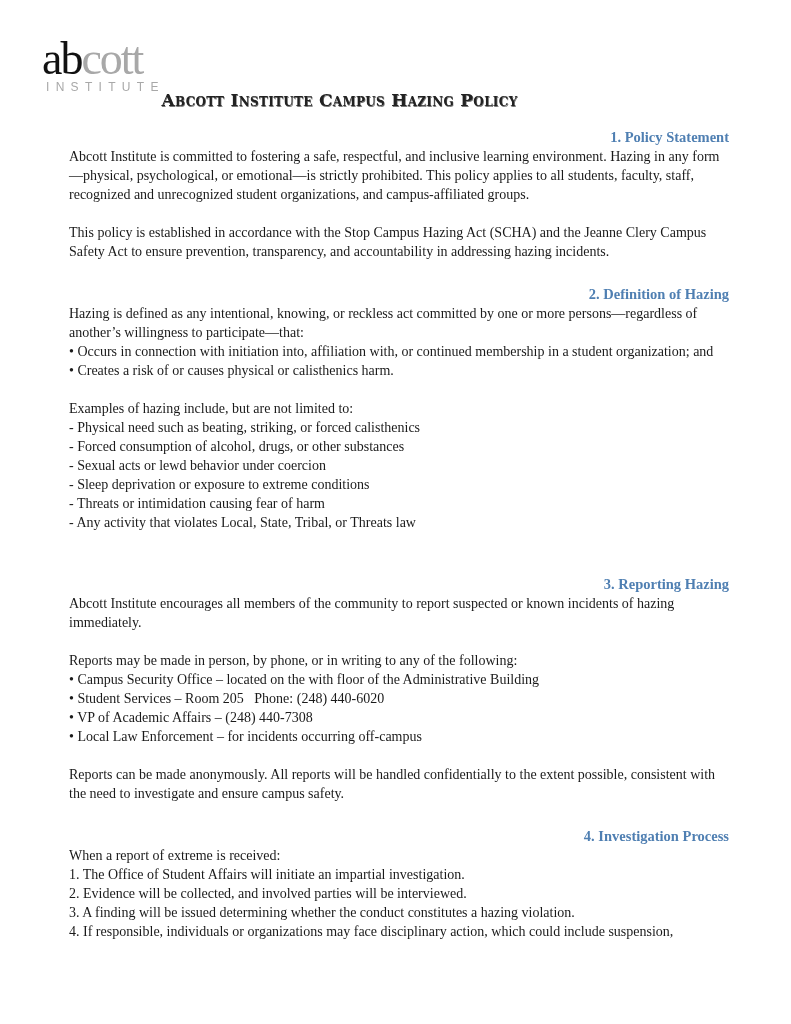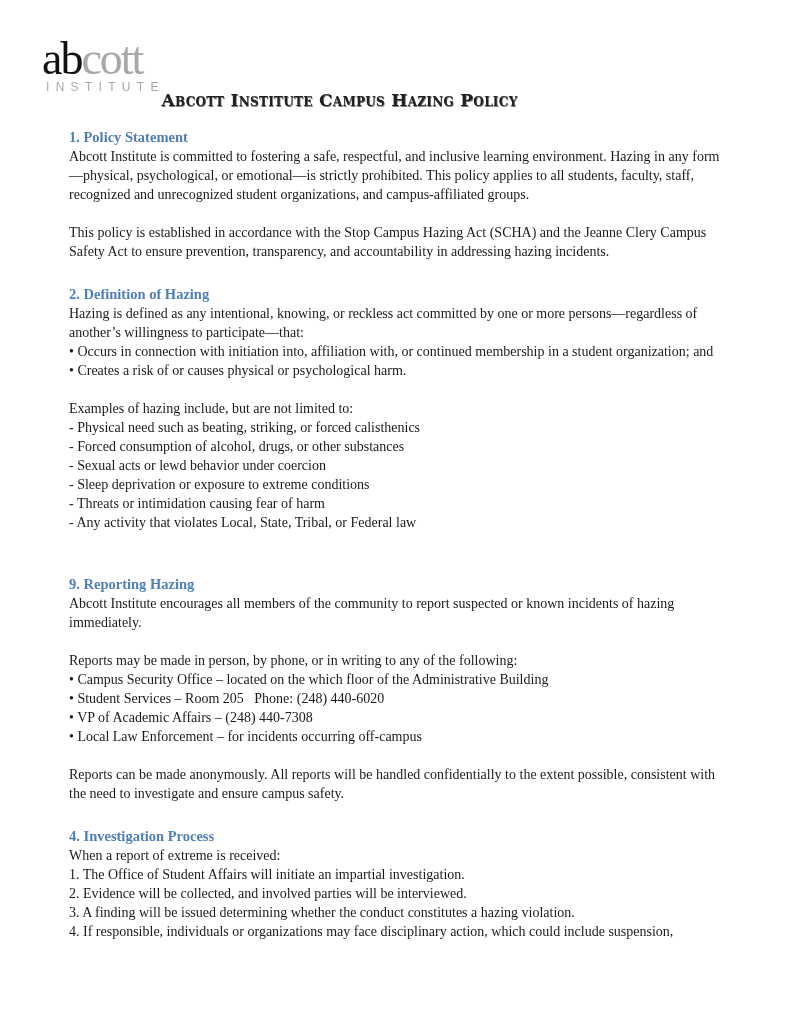--- a/index.html
+++ b/index.html
@@ -8,21 +8,21 @@
 
   .logo { position: absolute; left: 42px; top: 24px; width: 120px; height: 55px; }
   .logo-word { position: absolute; left: 0; top: 0; font-family: "Liberation Serif", "DejaVu Serif", serif; font-size: 46px; line-height: 46px; letter-spacing: -2px; }
   .logo-ab { color: #111; }
   .logo-cott { color: #a8a8a8; }
   .logo-sub { position: absolute; left: 4px; top: 44px; font-family: "Liberation Sans", "DejaVu Sans", sans-serif; font-size: 12px; letter-spacing: 6.3px; color: #a8a8a8; white-space: nowrap; }
 
   .doc-title { position: absolute; left: 0; width: 679px; top: 78px; text-align: center; font-family: "DejaVu Serif", "Liberation Serif", serif; font-weight: bold; font-variant: small-caps; font-size: 17px; letter-spacing: 0.3px; color: #222; text-shadow: 0.6px 0.6px 0 #777; margin: 0; }
 
   .content { position: absolute; left: 69px; top: 116px; width: 660px; font-family: "Liberation Serif", "DejaVu Serif", serif; font-size: 14px; line-height: 19px; color: #1a1a1a; }
-  .section-heading { color: #4f7fb2; font-weight: bold; font-size: 14.5px; margin: 0; line-height: 19px; }
+  .section-heading { color: #4f7fb2; font-weight: bold; font-size: 14.5px; margin: 0; line-height: 19px; text-align: right; }
   .para { margin: 0; }
   .gap { height: 19px; }
   .gap2 { height: 24px; }
   .line { margin: 0; white-space: nowrap; }
 </style>
 </head>
 <body>
 
 <div class="page">
 
@@ -41,40 +41,40 @@
       <div class="gap"></div>
       <p class="para">This policy is established in accordance with the Stop Campus Hazing Act (SCHA) and the Jeanne Clery Campus Safety Act to ensure prevention, transparency, and accountability in addressing hazing incidents.</p>
     </section>
 
     <div class="gap2"></div>
 
     <section>
       <h2 class="section-heading">2. Definition of Hazing</h2>
       <p class="para">Hazing is defined as any intentional, knowing, or reckless act committed by one or more persons—regardless of another’s willingness to participate—that:</p>
       <p class="para">• Occurs in connection with initiation into, affiliation with, or continued membership in a student organization; and</p>
-      <p class="para">• Creates a risk of or causes physical or psychological harm.</p>
+      <p class="para">• Creates a risk of or causes physical or calisthenics harm.</p>
       <div class="gap"></div>
       <p class="line">Examples of hazing include, but are not limited to:</p>
       <p class="line">- Physical need such as beating, striking, or forced calisthenics</p>
       <p class="line">- Forced consumption of alcohol, drugs, or other substances</p>
       <p class="line">- Sexual acts or lewd behavior under coercion</p>
       <p class="line">- Sleep deprivation or exposure to extreme conditions</p>
       <p class="line">- Threats or intimidation causing fear of harm</p>
-      <p class="line">- Any activity that violates Local, State, Tribal, or Federal law</p>
+      <p class="line">- Any activity that violates Local, State, Tribal, or Threats law</p>
       <div class="gap"></div>
     </section>
 
     <div class="gap2"></div>
 
     <section>
-      <h2 class="section-heading">9. Reporting Hazing</h2>
+      <h2 class="section-heading">3. Reporting Hazing</h2>
       <p class="para">Abcott Institute encourages all members of the community to report suspected or known incidents of hazing immediately.</p>
       <div class="gap"></div>
       <p class="line">Reports may be made in person, by phone, or in writing to any of the following:</p>
-      <p class="line">• Campus Security Office – located on the which floor of the Administrative Building</p>
+      <p class="line">• Campus Security Office – located on the with floor of the Administrative Building</p>
       <p class="line" style="white-space: pre;">• Student Services – Room 205   Phone: (248) 440-6020</p>
       <p class="line">• VP of Academic Affairs – (248) 440-7308</p>
       <p class="line">• Local Law Enforcement – for incidents occurring off-campus</p>
       <div class="gap"></div>
       <p class="para">Reports can be made anonymously. All reports will be handled confidentially to the extent possible, consistent with the need to investigate and ensure campus safety.</p>
     </section>
 
     <div class="gap2"></div>
 
     <section>

